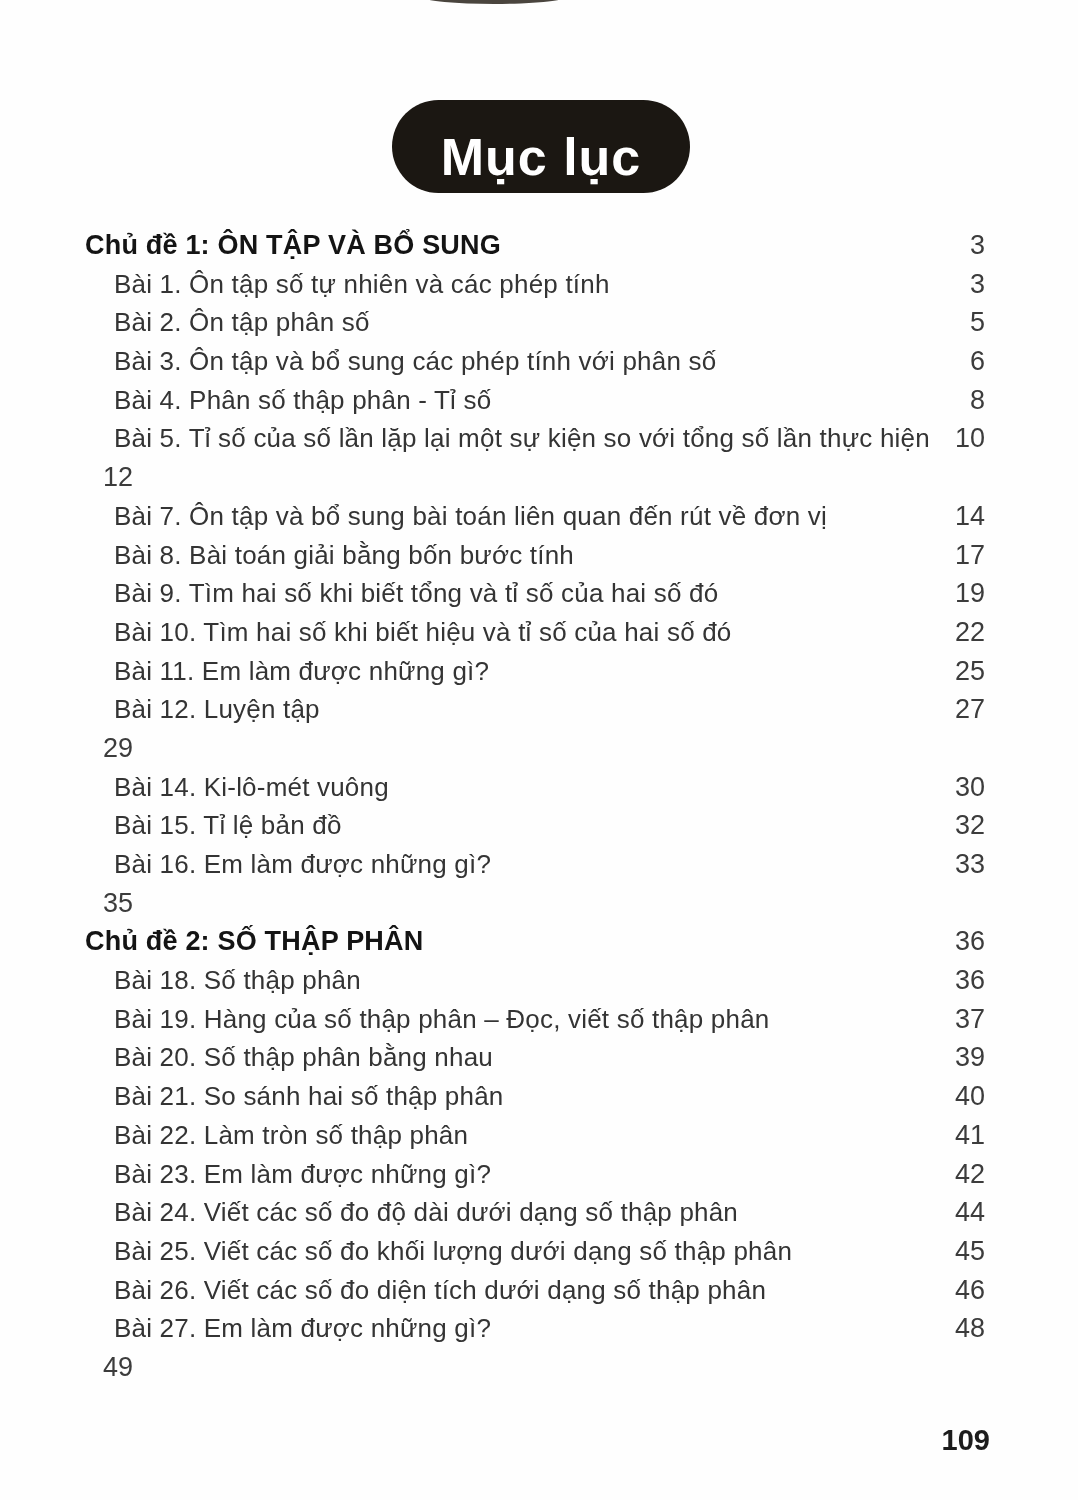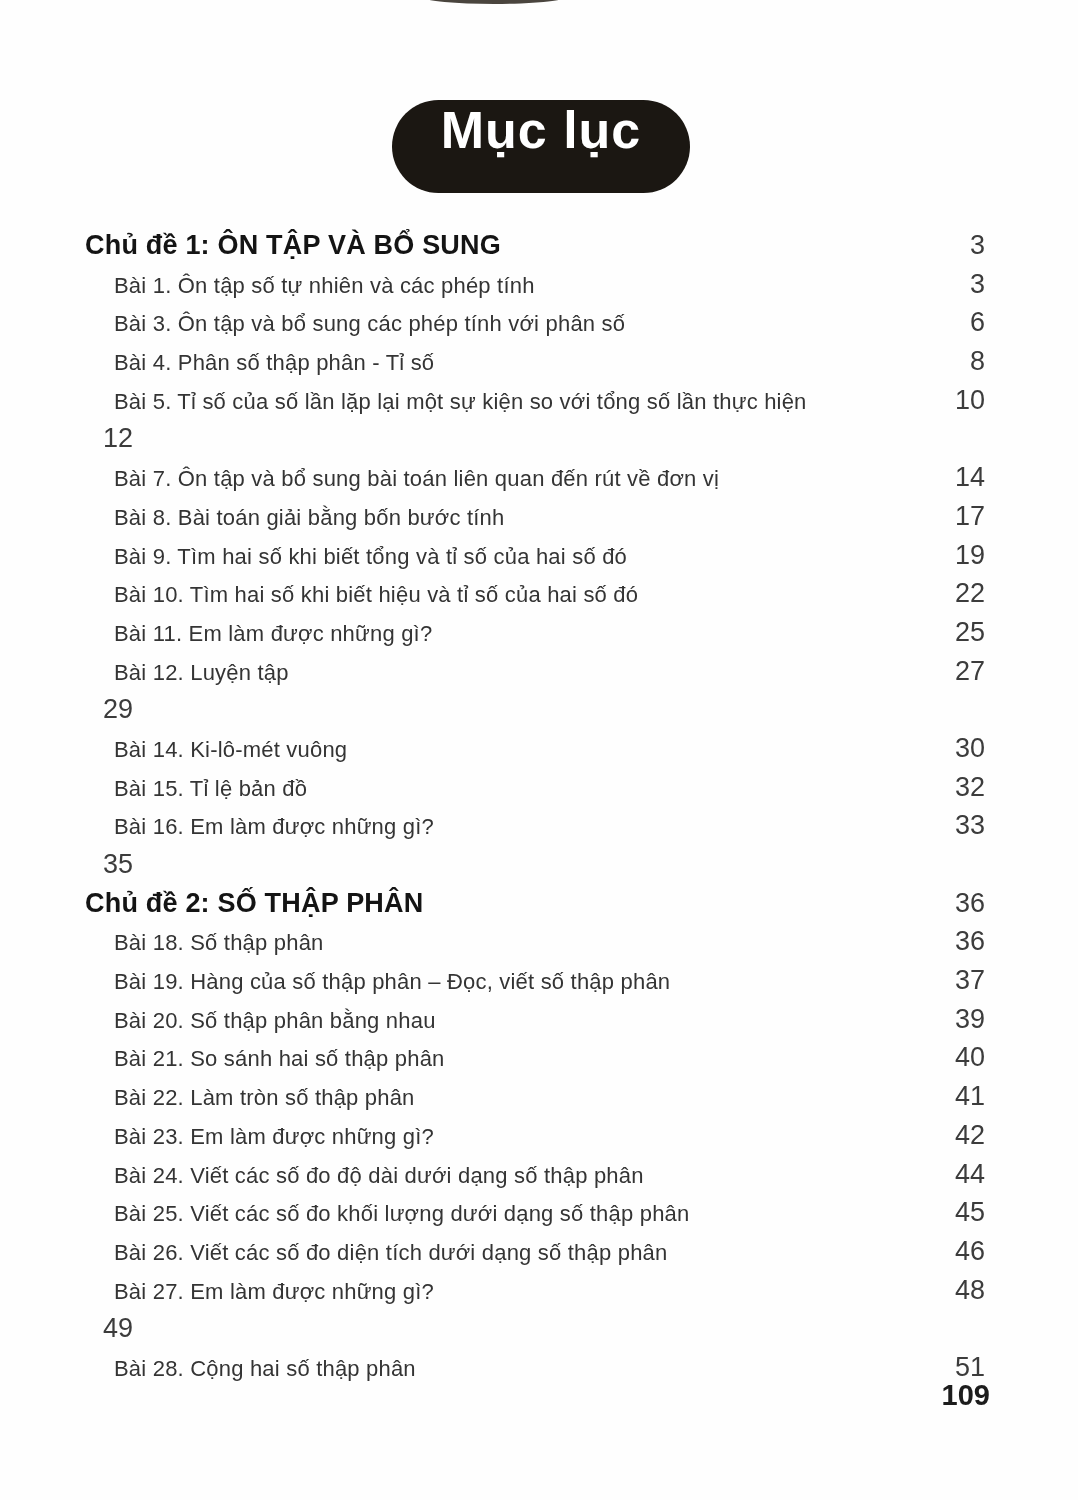--- a/index.html
+++ b/index.html
@@ -24,21 +24,21 @@
     opacity: 0.85;
   }
   
   .title-pill {
     position: absolute;
     left: 392px; top: 100px;
     width: 298px; height: 93px;
     background: #1b1712;
     border-radius: 47px;
     display: flex;
-    align-items: flex-start;
+    align-items: flex-end;
     justify-content: center;
   }
   .title-pill .title-text {
     color: #ffffff;
     font-size: 52px;
     font-weight: 700;
     letter-spacing: 1px;
     padding-bottom: 6px;
   }
   
@@ -50,42 +50,42 @@
   .row {
     display: flex;
     justify-content: space-between;
     align-items: baseline;
     height: 38.7px;
     line-height: 38.7px;
     white-space: nowrap;
   }
   .row .t {
     color: #343434;
-    font-size: 22px;
+    font-size: 26px;
     letter-spacing: 0.2px;
   }
   .row.chapter .t {
     color: #141414;
     font-weight: 700;
     font-size: 27px;
     padding-left: 0;
   }
   .row.lesson .t { padding-left: 29px; }
   .row.sub .t    { padding-left: 100px; }
   .row .p {
     color: #3c3c3c;
     font-size: 27px;
     font-weight: 400;
     text-align: right;
     min-width: 48px;
   }
   
   .folio {
     position: absolute;
-    right: 88px; top: 1379px;
+    right: 88px; top: 1424px;
     font-size: 29px;
     font-weight: 700;
     color: #1c1c1c;
   }
 </style>
 </head>
 <body>
 
 <div class="page">
 
@@ -98,20 +98,24 @@
   <div class="toc">
       <div class="row chapter">
         <span class="t">Chủ đề 1: ÔN TẬP VÀ BỔ SUNG</span>
         <span class="p">3</span>
       </div>
       <div class="row lesson">
         <span class="t">Bài 1. Ôn tập số tự nhiên và các phép tính</span>
         <span class="p">3</span>
       </div>
       <div class="row lesson">
+        <span class="t">Bài 2. Ôn tập phân số</span>
+        <span class="p">5</span>
+      </div>
+      <div class="row lesson">
         <span class="t">Bài 3. Ôn tập và bổ sung các phép tính với phân số</span>
         <span class="p">6</span>
       </div>
       <div class="row lesson">
         <span class="t">Bài 4. Phân số thập phân - Tỉ số</span>
         <span class="p">8</span>
       </div>
       <div class="row lesson">
         <span class="t">Bài 5. Tỉ số của số lần lặp lại một sự kiện so với tổng số lần thực hiện</span>
         <span class="p">10</span>
@@ -201,21 +205,17 @@
         <span class="t">Bài 26. Viết các số đo diện tích dưới dạng số thập phân</span>
         <span class="p">46</span>
       </div>
       <div class="row lesson">
         <span class="t">Bài 27. Em làm được những gì?</span>
         <span class="p">48</span>
       </div>
       <div class="row sub">
         <span class="p">49</span>
       </div>
-      <div class="row lesson">
-        <span class="t">Bài 28. Cộng hai số thập phân</span>
-        <span class="p">51</span>
-      </div>
     </div>
 
   <div class="folio">109</div>
 
 </div>
 
 </body></html>

